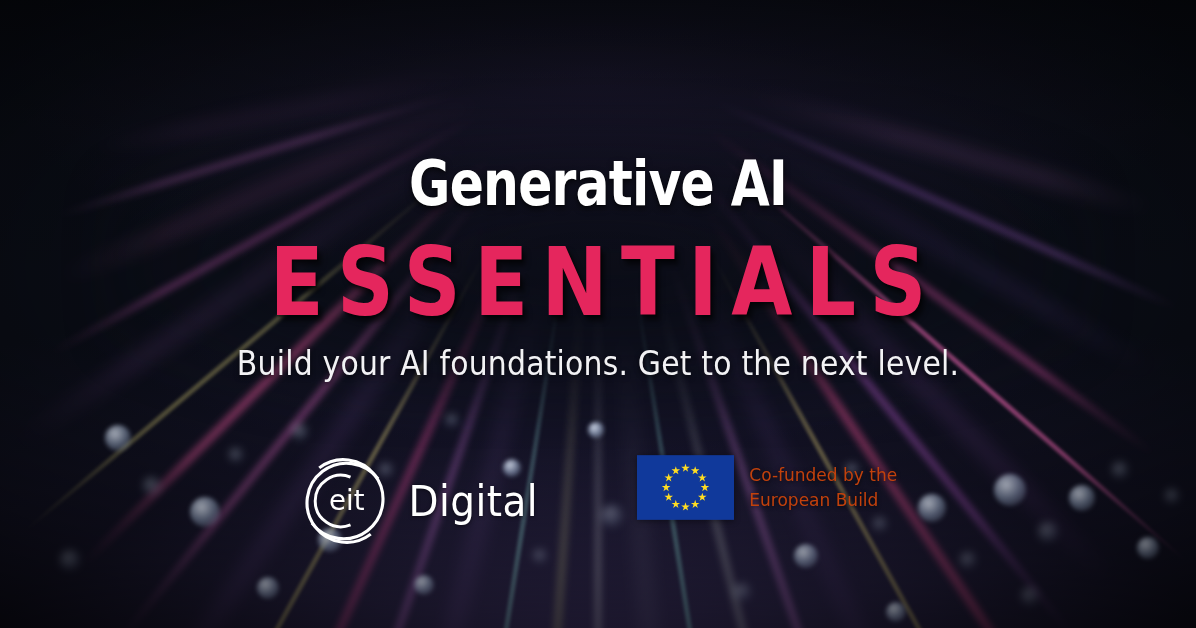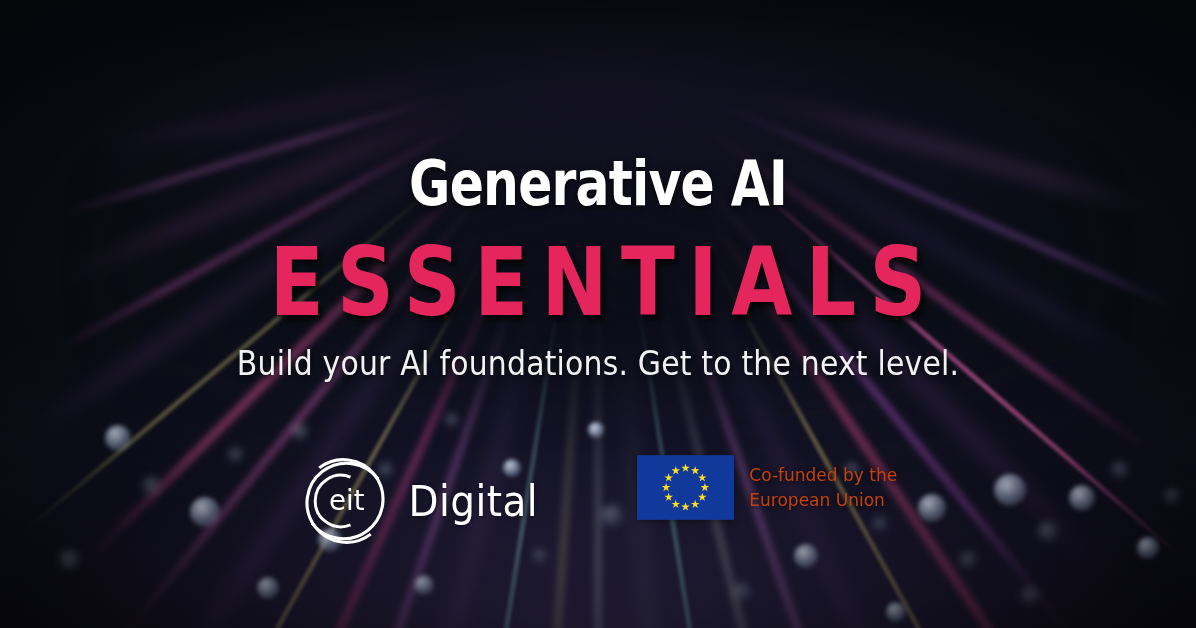--- a/index.html
+++ b/index.html
@@ -254,19 +254,19 @@
               <polygon points="60.00,58.40 61.26,62.27 65.33,62.27 62.03,64.66 63.29,68.53 60.00,66.14 56.71,68.53 57.97,64.66 54.67,62.27 58.74,62.27"></polygon>
               <polygon points="48.00,55.18 49.26,59.05 53.33,59.05 50.03,61.45 51.29,65.32 48.00,62.92 44.71,65.32 45.97,61.45 42.67,59.05 46.74,59.05"></polygon>
               <polygon points="39.22,46.40 40.47,50.27 44.54,50.27 41.25,52.66 42.51,56.53 39.22,54.14 35.92,56.53 37.18,52.66 33.89,50.27 37.96,50.27"></polygon>
               <polygon points="36.00,34.40 37.26,38.27 41.33,38.27 38.03,40.66 39.29,44.53 36.00,42.14 32.71,44.53 33.97,40.66 30.67,38.27 34.74,38.27"></polygon>
               <polygon points="39.22,22.40 40.47,26.27 44.54,26.27 41.25,28.66 42.51,32.53 39.22,30.14 35.92,32.53 37.18,28.66 33.89,26.27 37.96,26.27"></polygon>
               <polygon points="48.00,13.62 49.26,17.48 53.33,17.48 50.03,19.88 51.29,23.75 48.00,21.35 44.71,23.75 45.97,19.88 42.67,17.48 46.74,17.48"></polygon>
             </g>
         </svg>
         <div class="eu-text">
           <div>Co-funded by the</div>
-          <div>European Union</div>
+          <div>European Build</div>
         </div>
       </div>
 
     </div>
   </div>
 </div>
 
 </body></html>

